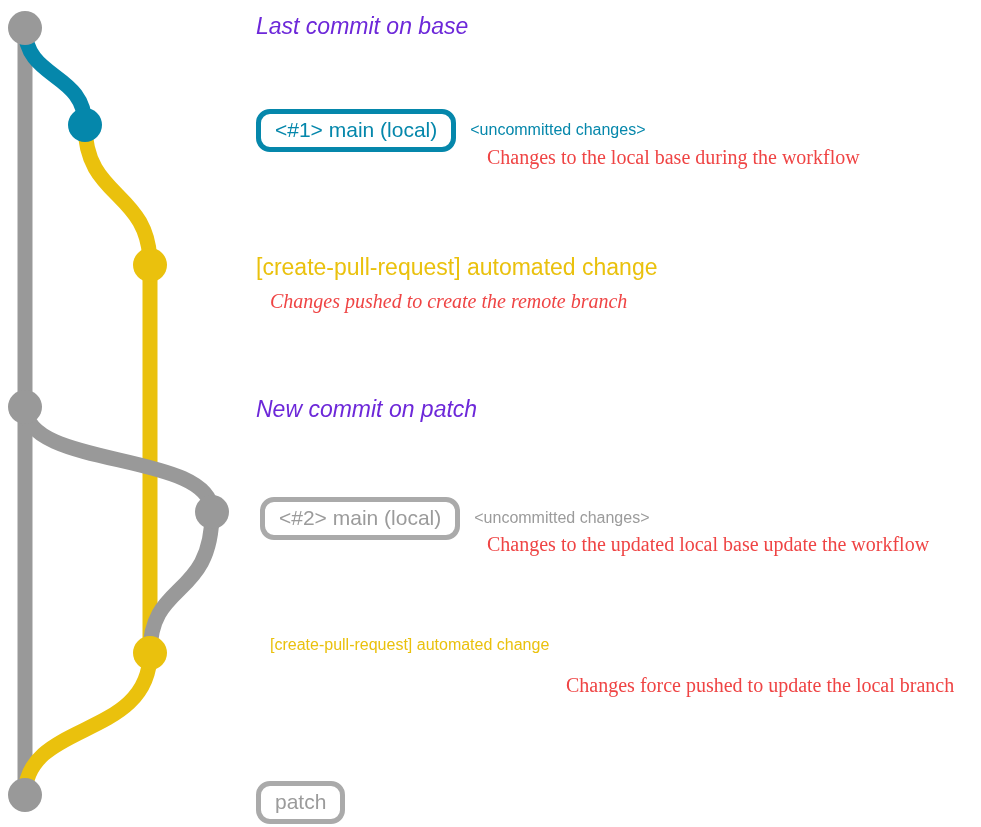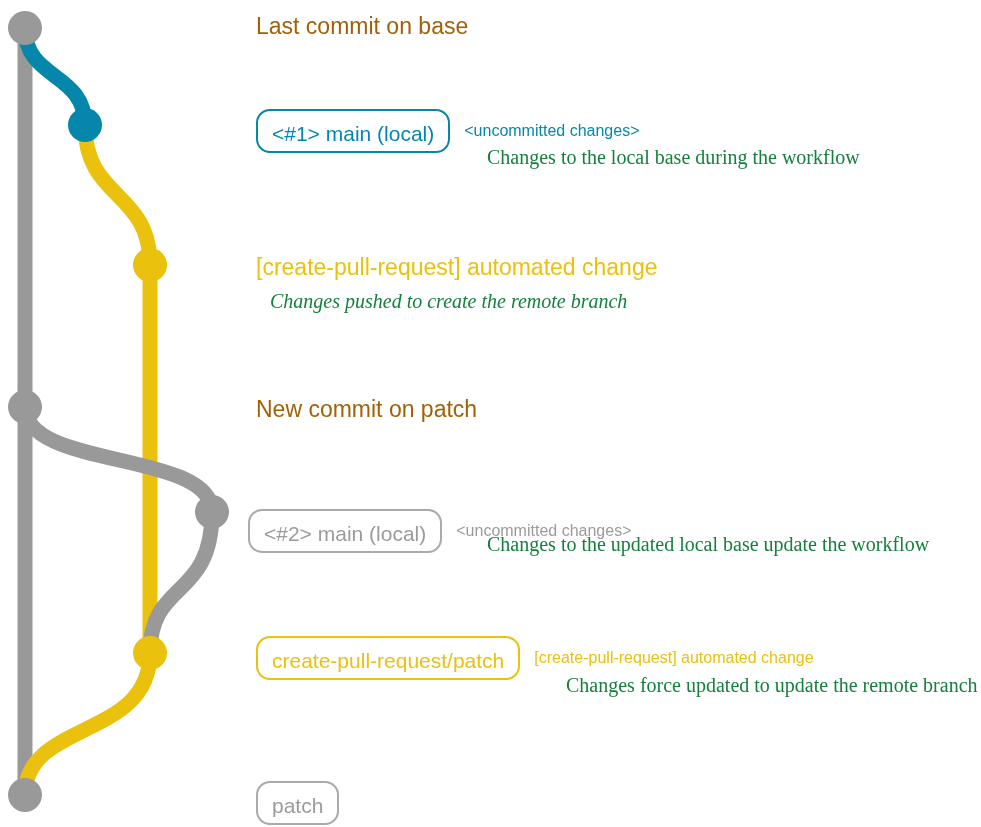--- a/index.html
+++ b/index.html
@@ -23,23 +23,23 @@
   }
   .row {
     position: absolute;
     display: flex;
     align-items: center;
   }
   .pill {
     display: inline-flex;
     align-items: center;
     justify-content: center;
-    border: 2px solid #0f172a;
+    border: 5px solid #0f172a;
     border-radius: 14px;
-    padding: 11px 14px 5px 14px;
+    padding: 4px 14px 5px 14px;
     font-size: 21px;
     line-height: 1.15;
     box-sizing: border-box;
     white-space: nowrap;
     background: #ffffff;
   }
   .pill.blue  { border-color: #0587ab; color: #0587ab; }
   .pill.gray  { border-color: #aaaaaa; color: #9b9b9b; }
   .pill.yellow{ border-color: #eac10d; color: #eac10d; }
   .subject {
@@ -50,27 +50,27 @@
   }
   .subject.blue   { color: #0587ab; }
   .subject.gray   { color: #9b9b9b; }
   .subject.yellow { color: #eac10d; }
   .headline {
     position: absolute;
     font-size: 23px;
     white-space: nowrap;
     line-height: 1.15;
   }
-  .headline.gray   { color: #a16207; }
+  .headline.gray   { color: #6d28d9; font-style: italic; }
   .headline.yellow { color: #eac10d; }
   .note {
     position: absolute;
     font-family: "Liberation Serif", serif;
     font-size: 20px;
-    color: #15803d;
+    color: #ef4444;
     white-space: nowrap;
     line-height: 1.15;
     text-align: right;
   }
 </style>
 </head>
 <body>
 
 <svg id="graph-canvas" viewBox="0 0 981 827" xmlns="http://www.w3.org/2000/svg">
 
@@ -102,27 +102,26 @@
   <span class="pill blue">&lt;#1&gt; main (local)</span>
   <span class="subject blue">&lt;uncommitted changes&gt;</span>
 </div>
 <div class="note" style="left:487px; top:146px;">Changes to the local base during the workflow</div>
 
 <div class="headline yellow" style="left:256px; top:254px;">[create-pull-request] automated change</div>
 <div class="note" style="left:270px; top:290px;font-style:italic;">Changes pushed to create the remote branch</div>
 
 <div class="headline gray" style="left:256px; top:396px;">New commit on patch</div>
 
-<div class="row" style="left:248px; top:497px;margin-top:12px;">
+<div class="row" style="left:260px; top:497px;">
   <span class="pill gray">&lt;#2&gt; main (local)</span>
   <span class="subject gray">&lt;uncommitted changes&gt;</span>
 </div>
 <div class="note" style="left:487px; top:533px;">Changes to the updated local base update the workflow</div>
 
 <div class="row" style="left:256px; top:636px;">
-  <span class="pill yellow">create-pull-request/patch</span>
   <span class="subject yellow">[create-pull-request] automated change</span>
 </div>
-<div class="note" style="left:566px; top:674px;">Changes force updated to update the remote branch</div>
+<div class="note" style="left:566px; top:674px;">Changes force pushed to update the local branch</div>
 
 <div class="row" style="left:256px; top:781px;">
   <span class="pill gray">patch</span>
 </div>
 
 </body></html>

